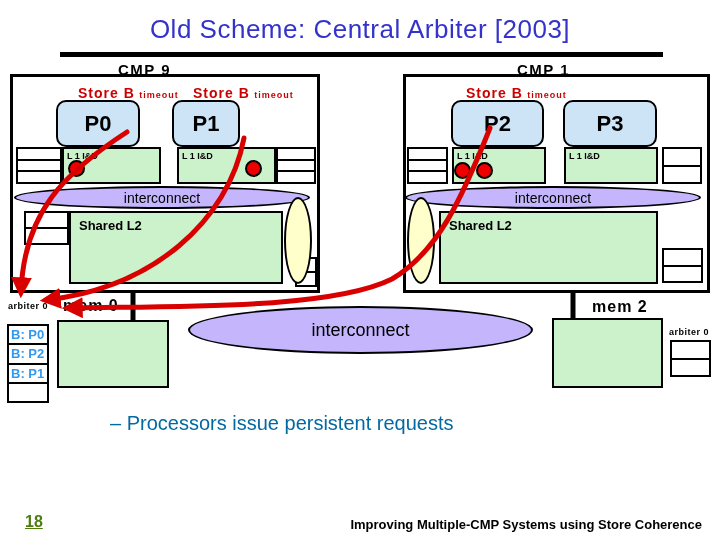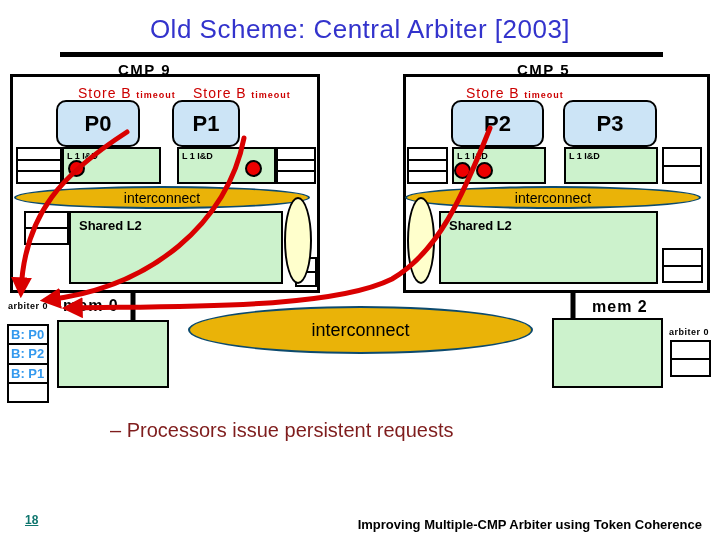--- a/index.html
+++ b/index.html
@@ -21,57 +21,57 @@
     font-size:22px;font-weight:bold;color:#000;
   }
   .l1{
     background:#CCF2CC;border:2px solid #000;
     font-size:9px;font-weight:bold;color:#000;padding:2px 0 0 3px;
   }
   .queue{background:#fff;border:2px solid #000;display:flex;flex-direction:column;}
   .queue > div{flex:1;border-bottom:2px solid #000;}
   .queue > div:last-child{border-bottom:none;}
   .ellipse{
-    background:#eab308;border:2px solid #0c4a6e;border-radius:50%;
+    background:#c4b5fd;border:2px solid #000000;border-radius:50%;
     display:flex;align-items:center;justify-content:center;color:#000;
   }
   .vellipse{background:#FFFFCC;border:2px solid #000;border-radius:50%;}
   .l2{
     background:#CCF2CC;border:2px solid #000;
     font-size:13px;font-weight:bold;color:#000;padding:5px 0 16px 8px;
   }
   .mem{background:#CCF2CC;border:2px solid #000;}
   .memlabel{font-size:16px;font-weight:bold;color:#000;letter-spacing:1px;}
   .arblabel{font-size:9px;font-weight:bold;color:#000;letter-spacing:0.5px;text-align:right;}
   .token{
     width:17px;height:17px;border-radius:50%;
     background:#EE0000;border:2px solid #000;
   }
-  .storeb{font-size:14px;font-weight:normal;color:#CC0000;letter-spacing:1px;}
+  .storeb{font-size:14px;font-weight:bold;color:#CC0000;letter-spacing:1px;}
   .timeout{font-size:9px;font-weight:bold;color:#CC0000;letter-spacing:1px;text-align:center;}
   .arbq{background:#fff;border:2px solid #000;display:flex;flex-direction:column;}
   .arbq > div{
     flex:1;border-bottom:2px solid #000;
     font-size:13px;font-weight:bold;color:#3399EE;
     padding-left:2px;line-height:17px;white-space:nowrap;overflow:hidden;
   }
   .arbq > div:last-child{border-bottom:none;}
-  .bullet{font-size:20px;color:#7f1d1d;margin-top:7px;}
-  .pagenum{font-size:12px;font-weight:600;color:#0f766e;text-decoration:underline;}
+  .bullet{font-size:20px;color:#0369a1;}
+  .pagenum{font-size:16px;font-weight:600;color:#4d7c0f;text-decoration:underline;}
   .footer{font-size:13px;font-weight:bold;color:#000;}
   svg.overlay{position:absolute;left:0;top:0;pointer-events:none;}
 </style>
 </head>
 <body>
 
 <div class="abs title">Old Scheme:  Central Arbiter [2003]</div>
 <div class="abs rule"></div>
 
 <div class="abs cmp-label" style="left:118px;top:61px;">CMP 9</div>
-<div class="abs cmp-label" style="left:517px;top:61px;">CMP 5</div>
+<div class="abs cmp-label" style="left:517px;top:61px;">CMP 1</div>
 
 <div class="abs chip" style="left:10px;top:74px;width:310px;height:219px;"></div>
 
 <div class="abs" style="left:78px;top:84px;white-space:nowrap;">
   <span class="storeb">Store B</span>
   <span class="timeout">timeout</span>
 </div>
 <div class="abs" style="left:193px;top:84px;white-space:nowrap;">
   <span class="storeb">Store B</span>
   <span class="timeout">timeout</span>
@@ -176,13 +176,13 @@
   </defs>
   <path d="M133,291 L133,321" stroke="#000" stroke-width="5" fill="none"></path>
   <path d="M573,291 L573,318" stroke="#000" stroke-width="5" fill="none"></path>
   <path d="M127,132 C65,172 24,212 21,292" stroke="#D90000" stroke-width="5" fill="none" stroke-linecap="round" marker-end="url(#arrowred)"></path>
   <path d="M244,138 C228,222 152,288 46,300" stroke="#D90000" stroke-width="5" fill="none" stroke-linecap="round" marker-end="url(#arrowred)"></path>
   <path d="M490,128 C462,198 438,252 392,279 C330,310 170,306 68,308" stroke="#D90000" stroke-width="5" fill="none" stroke-linecap="round" marker-end="url(#arrowred)"></path>
 </svg>
 
 <div class="abs bullet" style="left:110px;top:412px;">– Processors issue persistent requests</div>
 <div class="abs pagenum" style="left:25px;top:513px;">18</div>
-<div class="abs footer" style="right:18px;top:517px;">Improving Multiple-CMP Arbiter using Token Coherence</div>
+<div class="abs footer" style="right:18px;top:517px;">Improving Multiple-CMP Systems using Store Coherence</div>
 
 </body></html>

